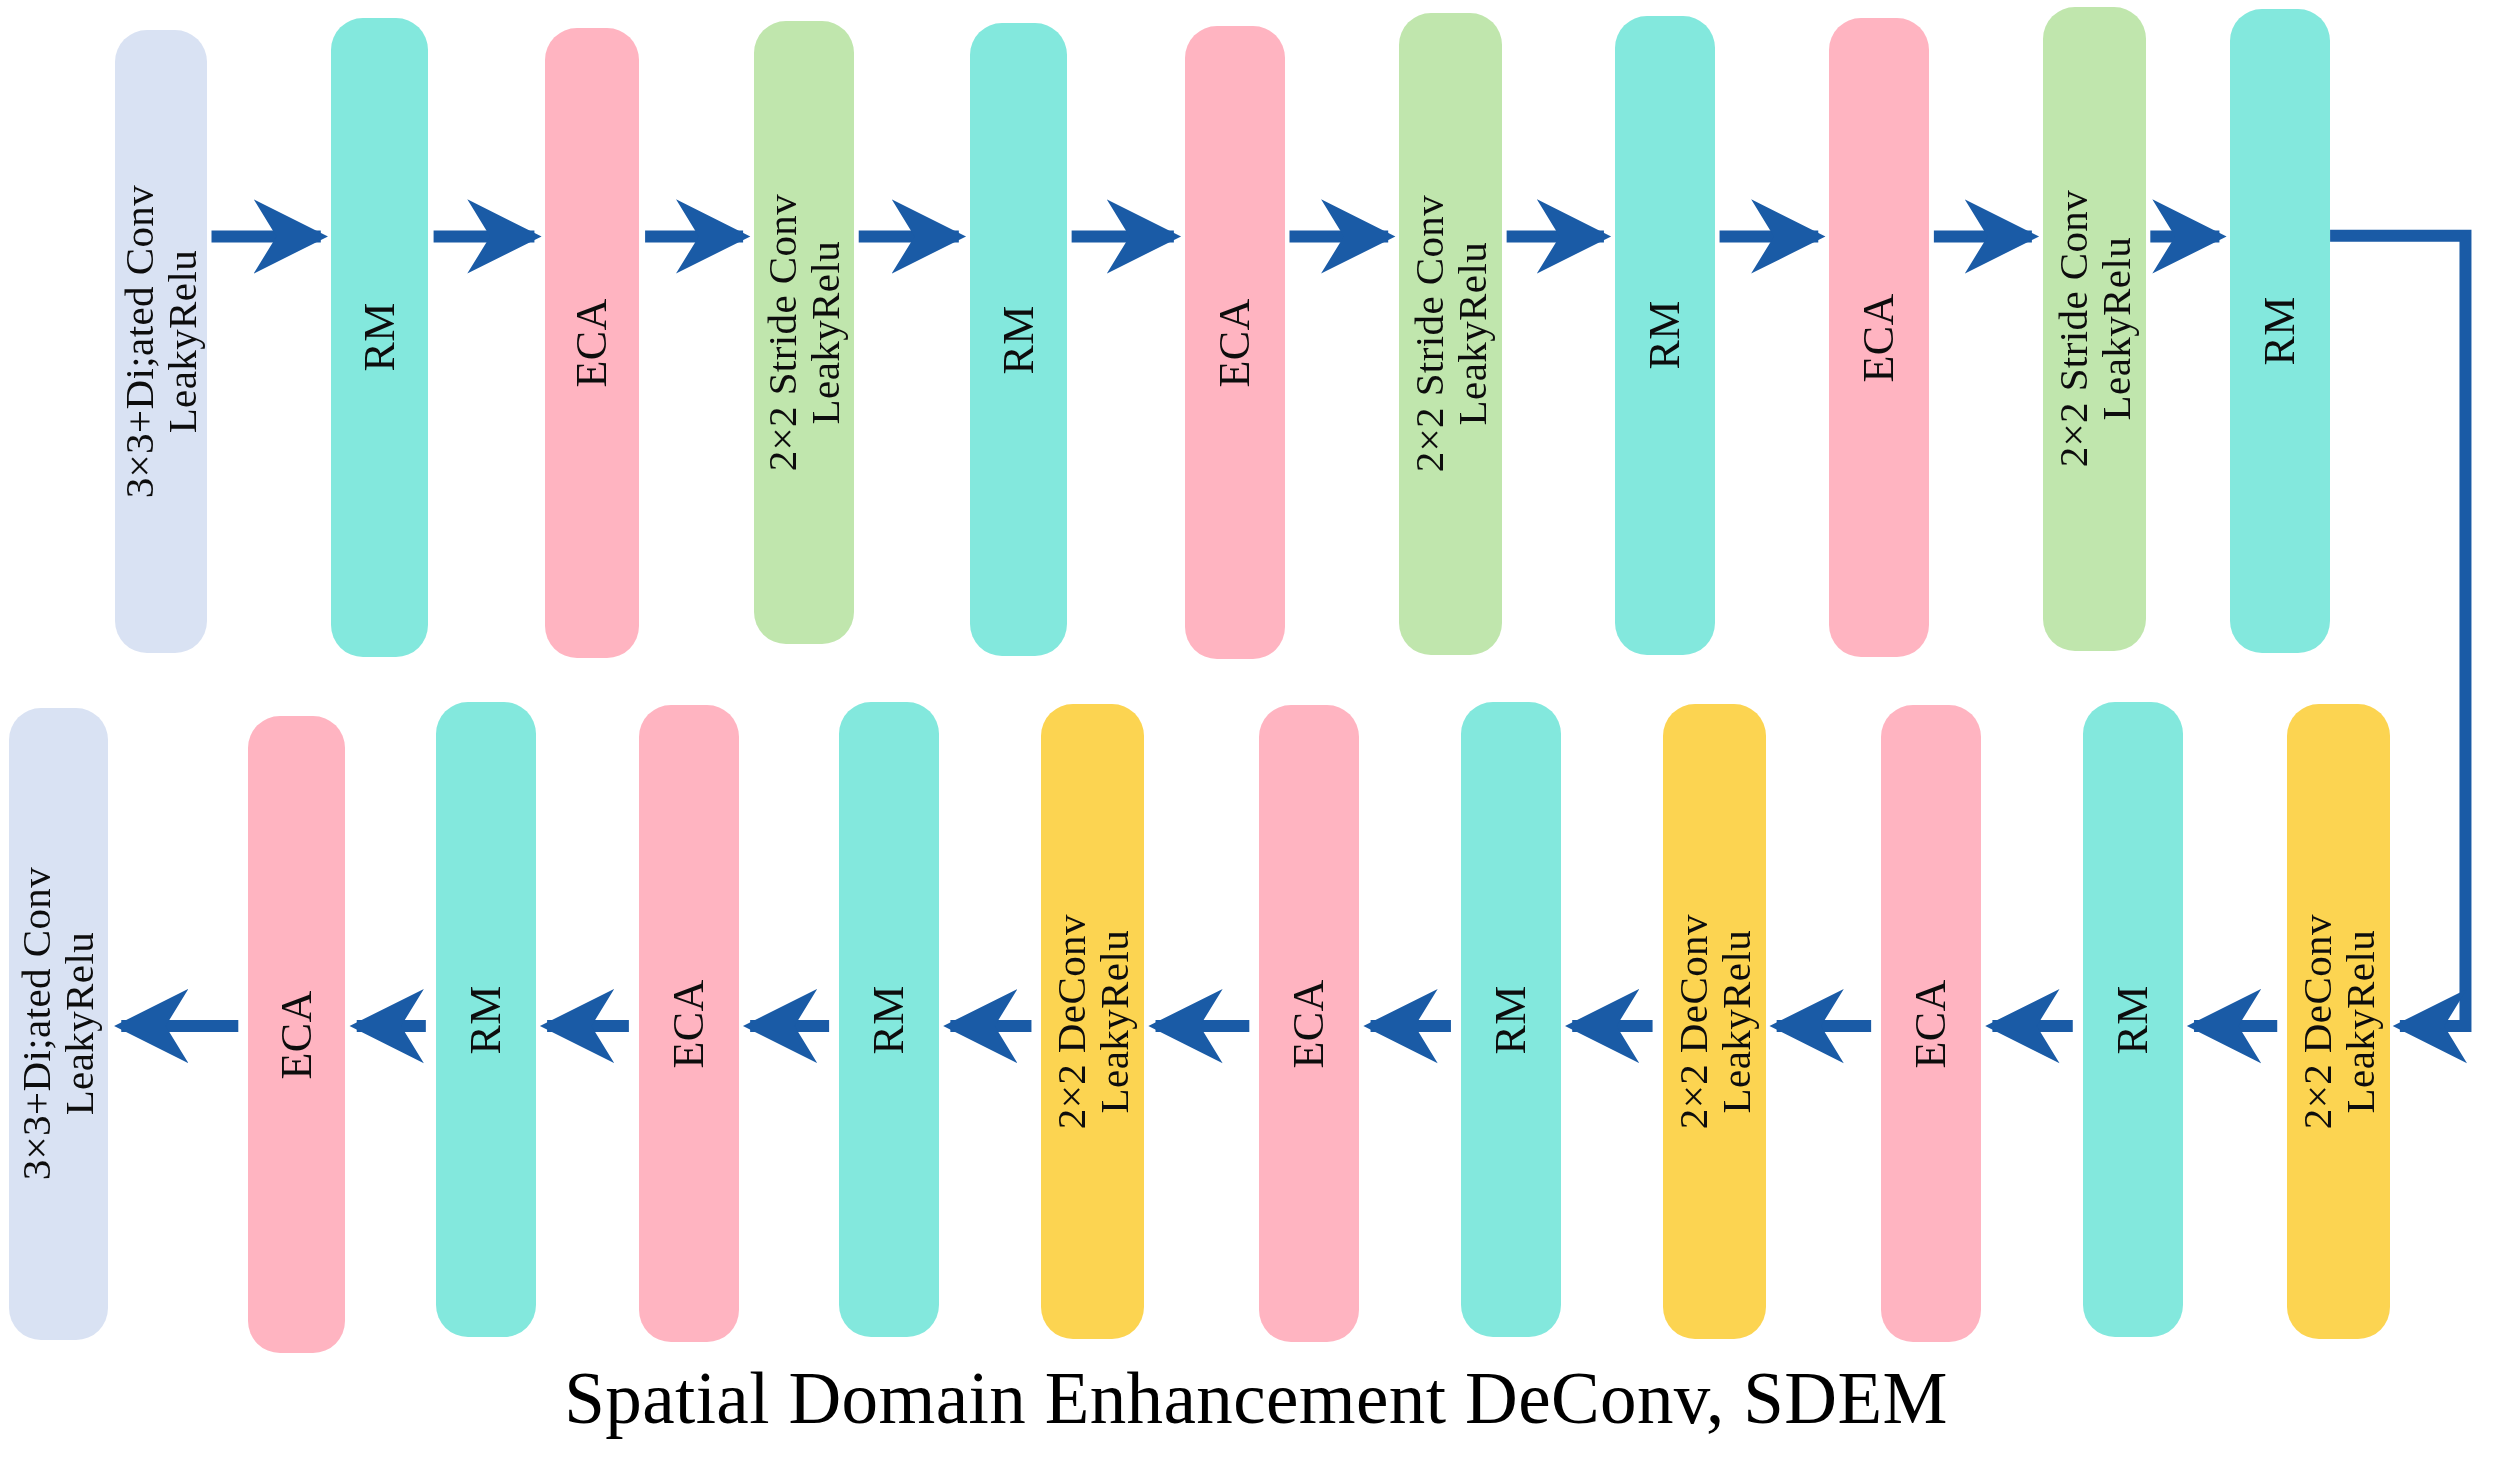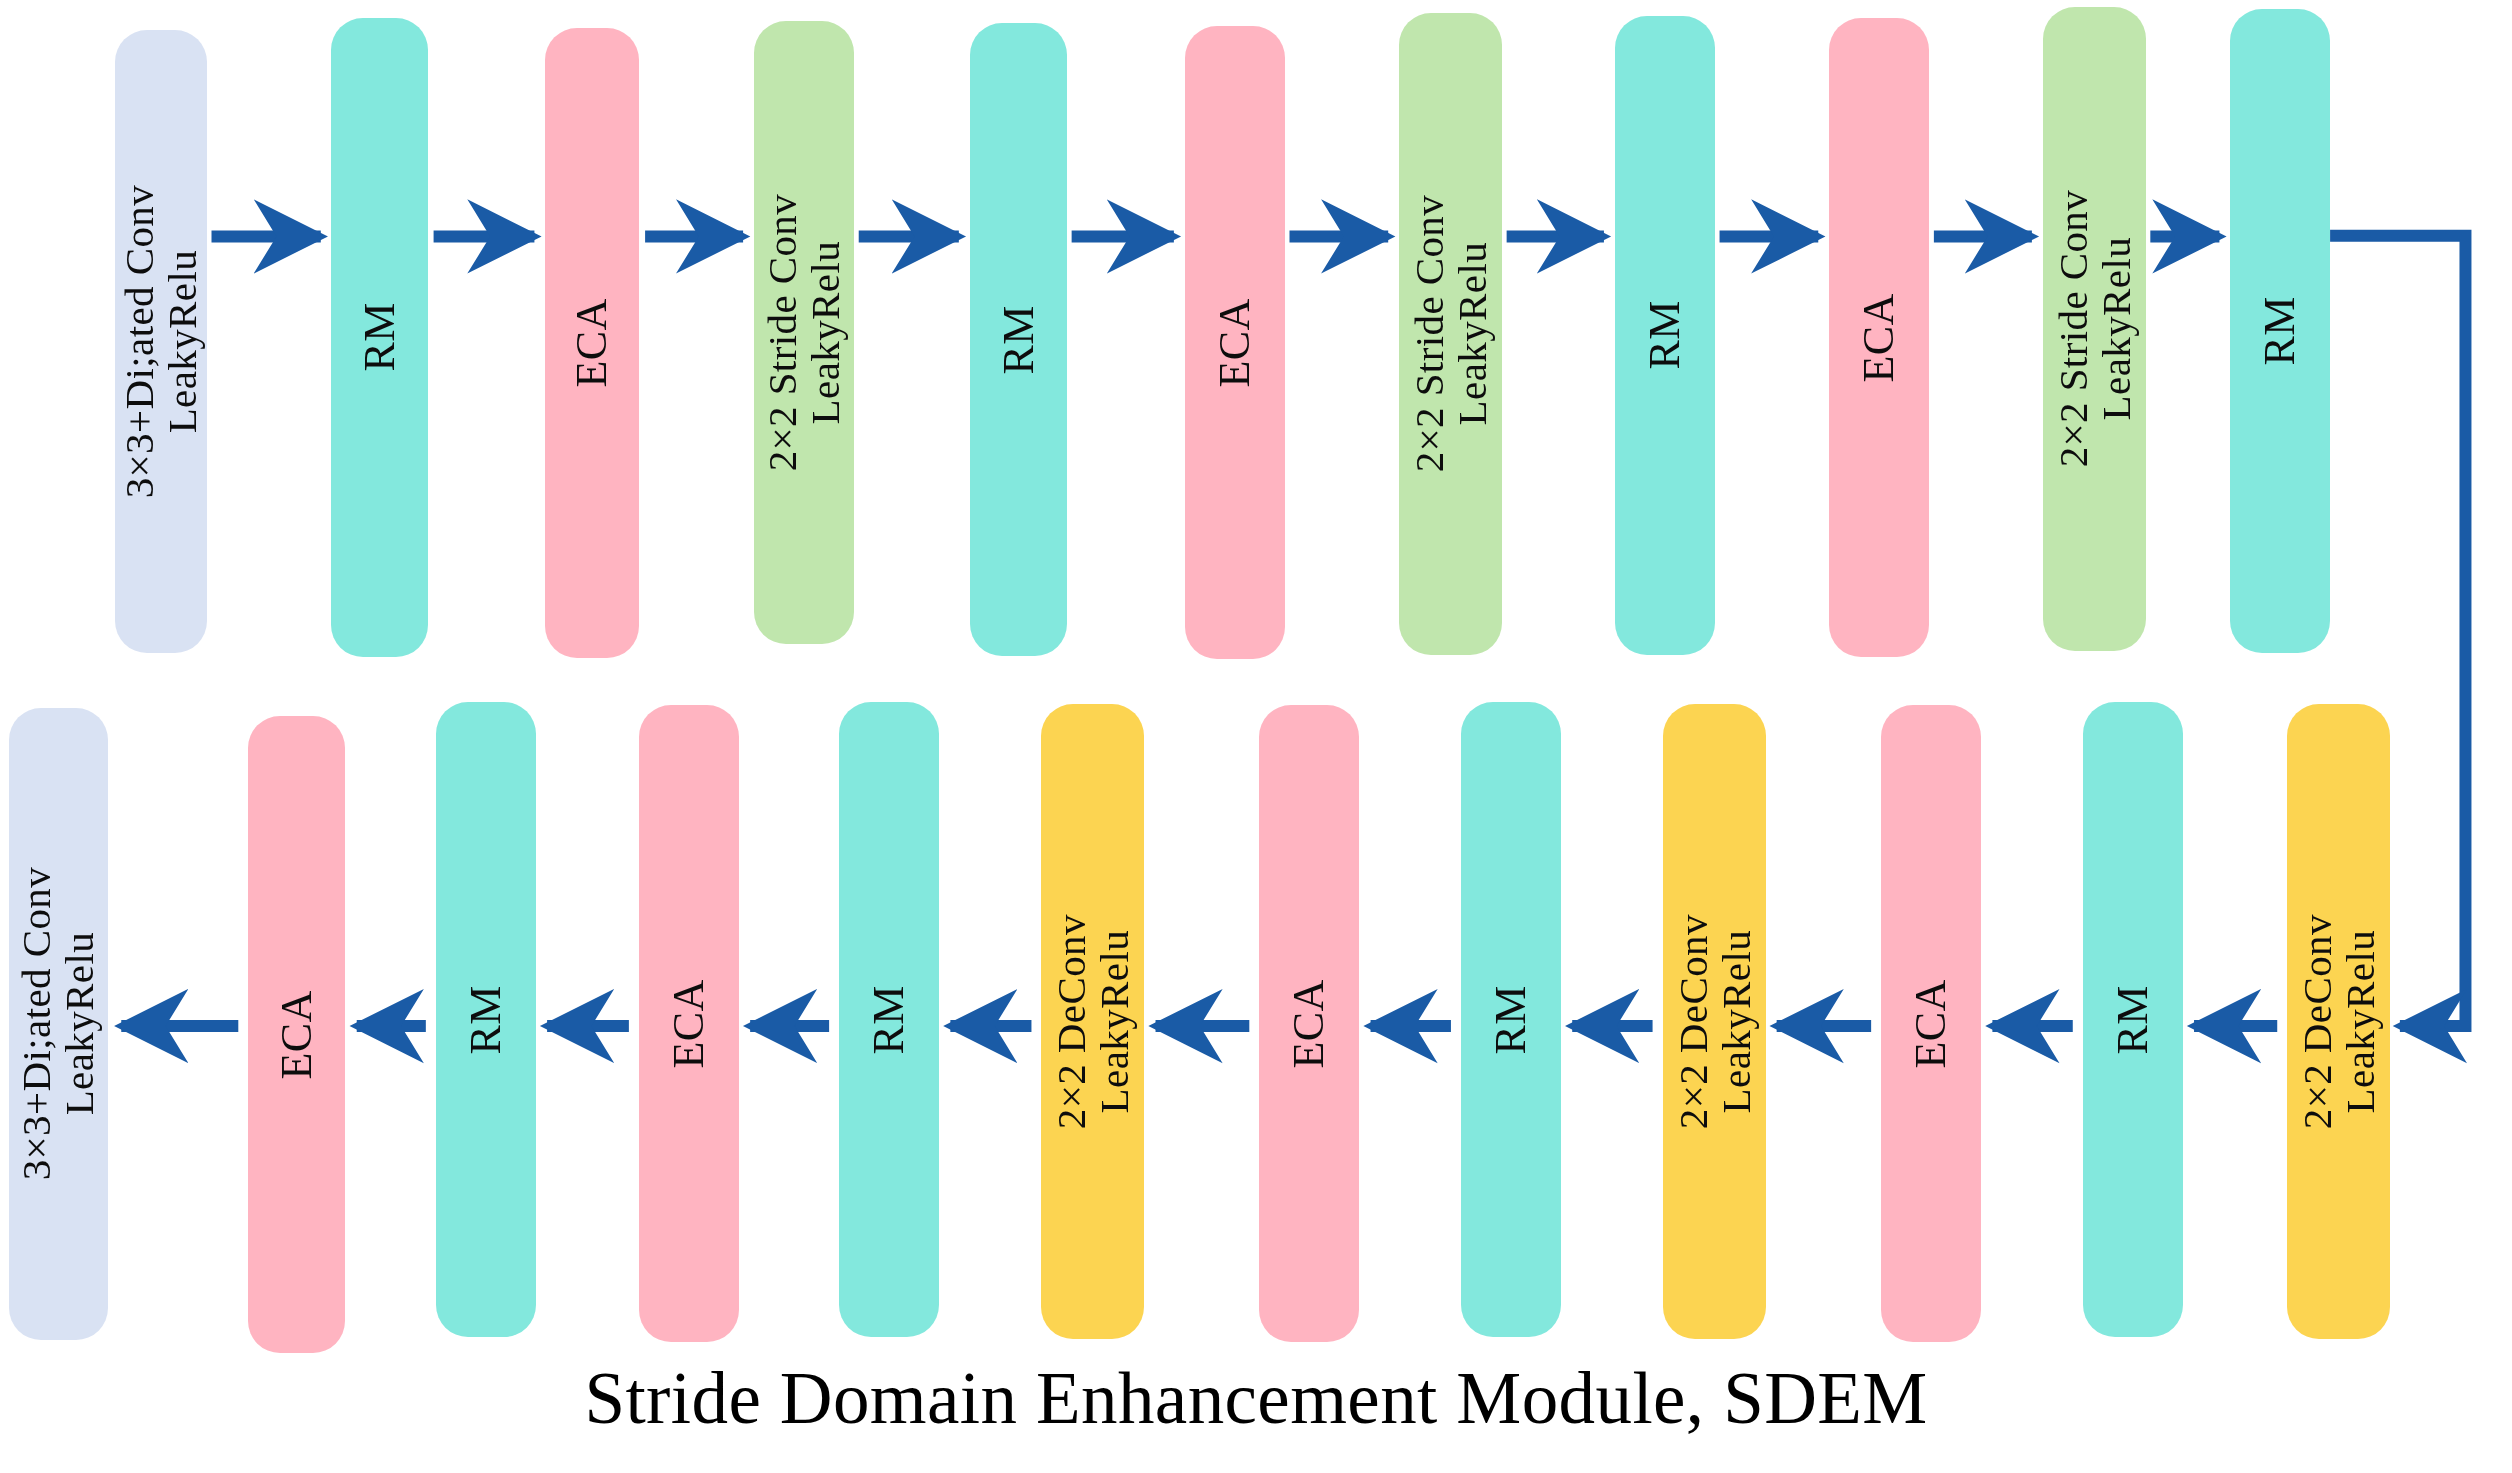--- a/index.html
+++ b/index.html
@@ -244,16 +244,16 @@
       <line x1="2058" y1="1455" x2="1944" y2="1455" marker-end="url(#ah-l)"></line>
       <line x1="2344" y1="1455" x2="2230" y2="1455" marker-end="url(#ah-l)"></line>
       <line x1="2654" y1="1455" x2="2520" y2="1455" marker-end="url(#ah-l)"></line>
       <line x1="2940" y1="1455" x2="2826" y2="1455" marker-end="url(#ah-l)"></line>
       <line x1="3230" y1="1455" x2="3112" y2="1455" marker-end="url(#ah-l)"></line>
 
       <polyline points="3305,334 3497,334 3497,1455 3404,1455" marker-end="url(#ah-l)"></polyline>
     </g>
   </svg>
 
-  <div id="caption">Stride Domain Enhancement Module, SDEM</div>
+  <div id="caption">Spatial Domain Enhancement DeConv, SDEM</div>
 
 </div>
 
 
 </body></html>

